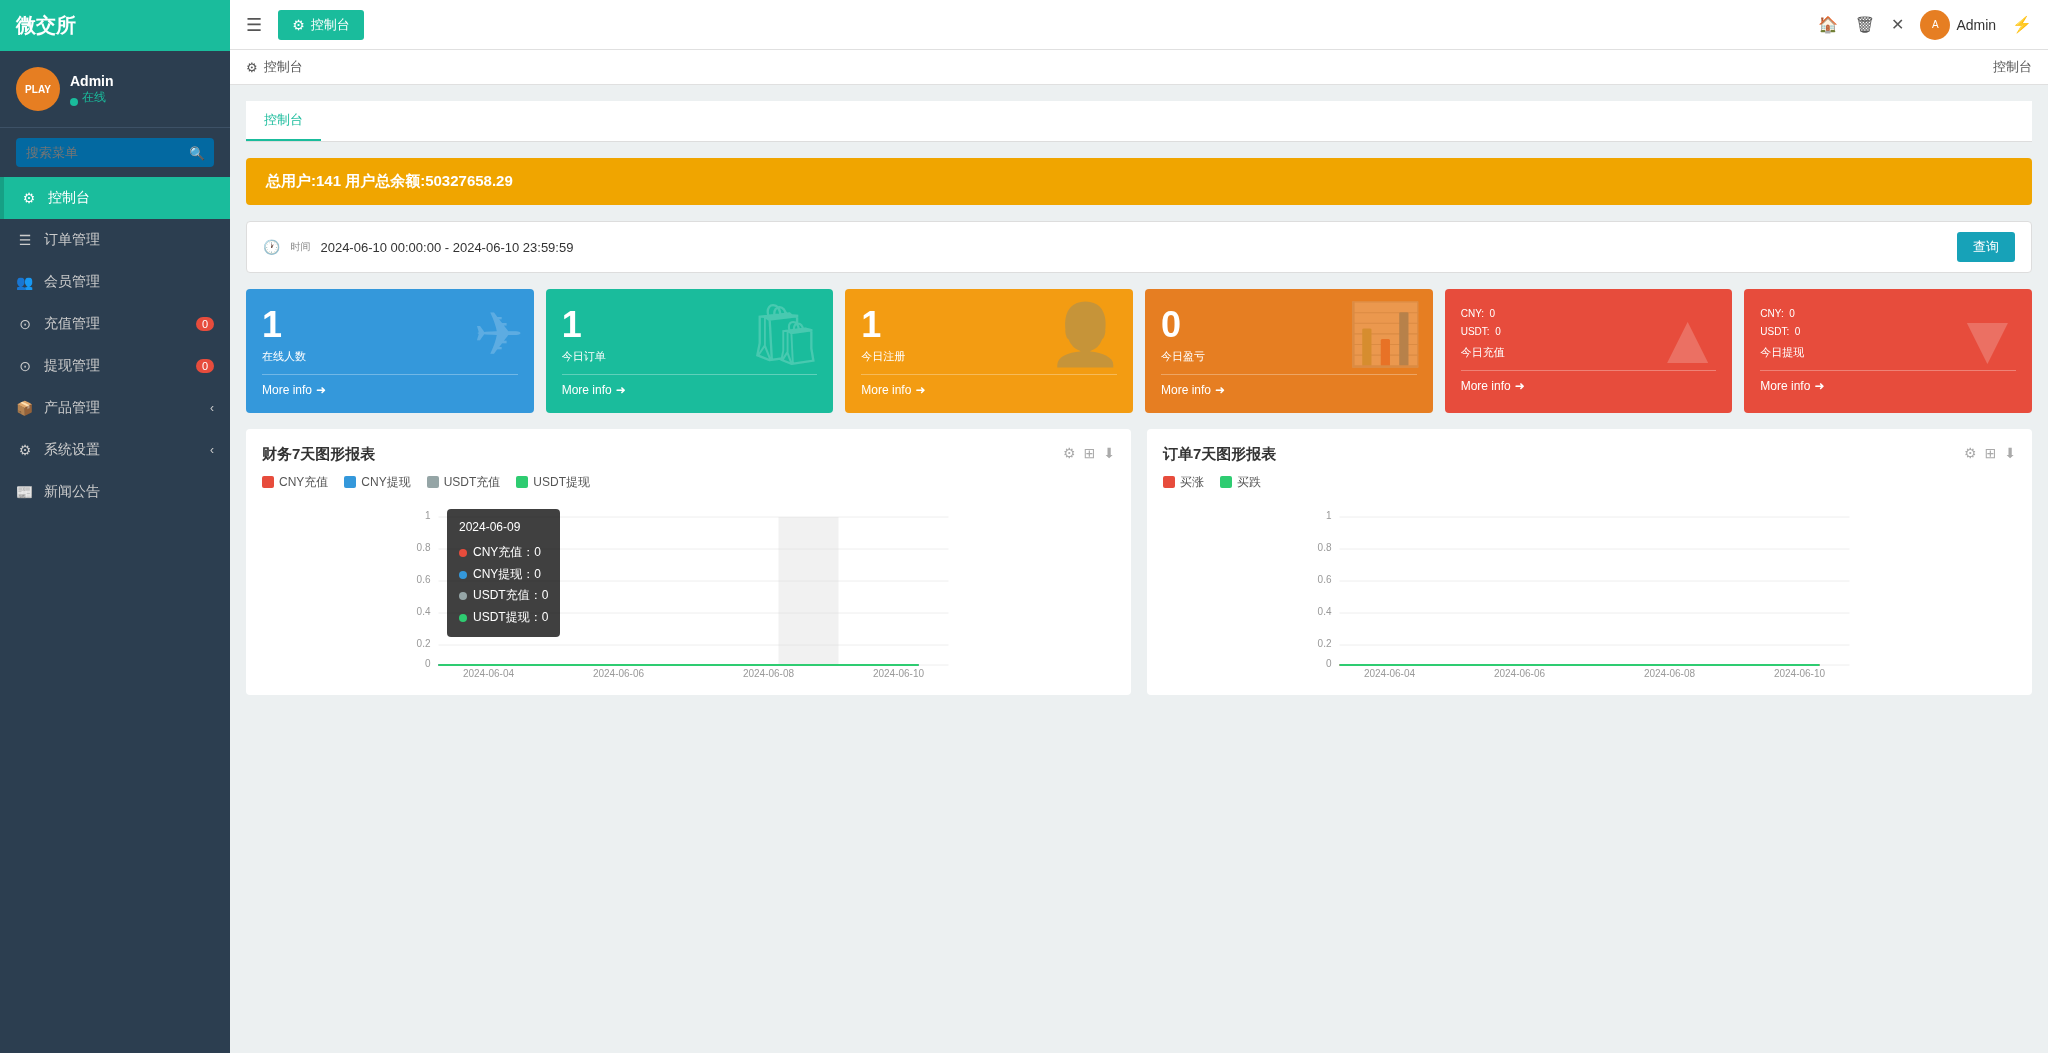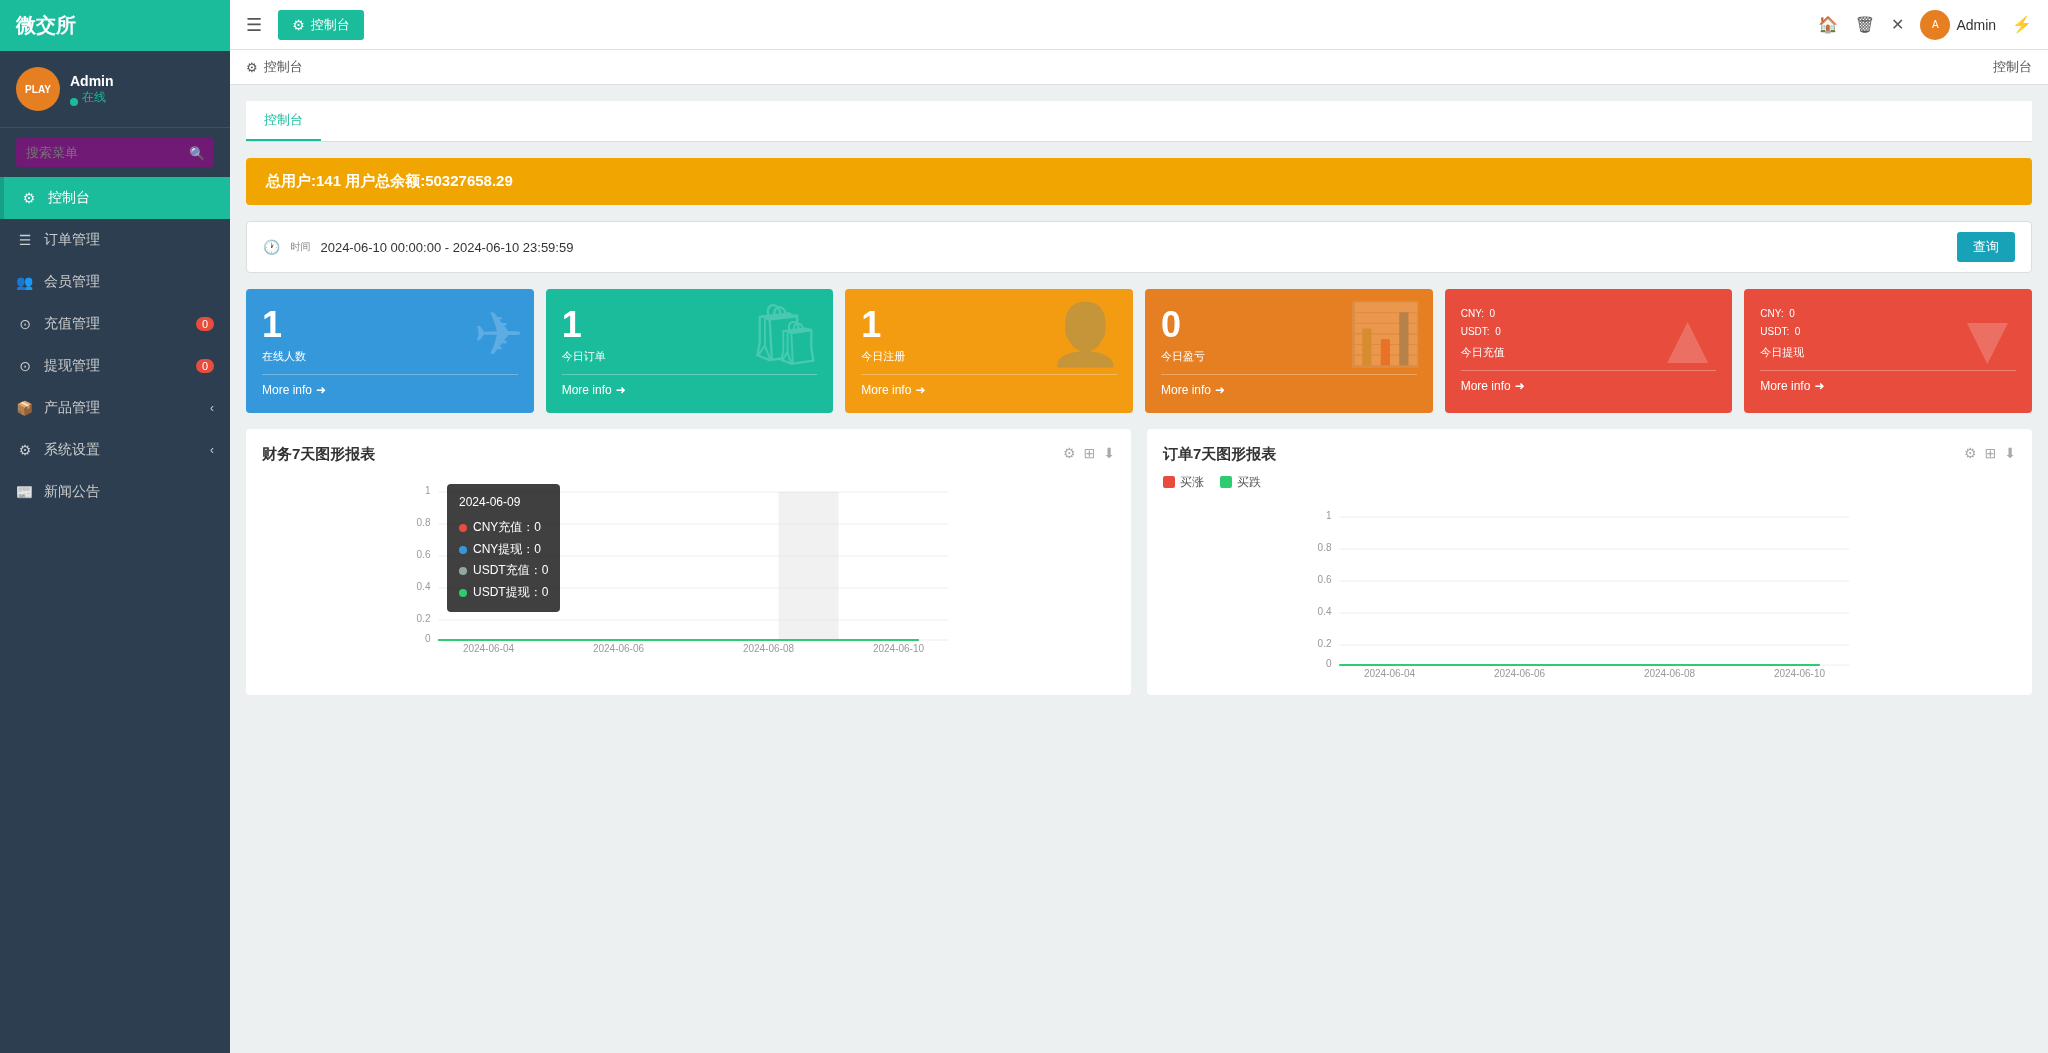--- a/index.html
+++ b/index.html
@@ -8,21 +8,21 @@
     
     .sidebar { width: 230px; background: #2c3e50; color: #fff; display: flex; flex-direction: column; flex-shrink: 0; }
     .sidebar-header { background: #1abc9c; padding: 12px 16px; display: flex; align-items: flex-end; gap: 10px; }
     .sidebar-logo-text { font-size: 20px; font-weight: bold; color: #fff; }
     .sidebar-user { padding: 16px; display: flex; align-items: center; gap: 10px; border-bottom: 1px solid #3d5166; }
     .sidebar-avatar { width: 44px; height: 44px; border-radius: 50%; background: #e67e22; display: flex; align-items: center; justify-content: center; font-size: 10px; font-weight: bold; color: #fff; flex-shrink: 0; }
     .sidebar-username { font-size: 14px; font-weight: bold; }
     .sidebar-status { font-size: 12px; color: #1abc9c; display: flex; align-items: flex-end; gap: 4px; }
     .status-dot { width: 8px; height: 8px; border-radius: 50%; background: #1abc9c; display: inline-block; }
     .sidebar-search { padding: 10px 16px; }
-    .sidebar-search input { width: 100%; background: #701a75; border: none; border-radius: 4px; padding: 7px 30px 7px 10px; color: #ccc; font-size: 13px; outline: none; }
+    .sidebar-search input { width: 100%; background: #0369a1; border: none; border-radius: 4px; padding: 7px 30px 7px 10px; color: #ccc; font-size: 13px; outline: none; }
     .sidebar-search-wrap { position: relative; }
     .sidebar-search-icon { position: absolute; right: 8px; top: 50%; transform: translateY(-50%); color: #aaa; font-size: 13px; }
     .sidebar-nav { flex: 1; overflow-y: auto; }
     .sidebar-nav-item { display: flex; align-items: center; padding: 12px 16px; cursor: pointer; color: #ccc; gap: 10px; position: relative; }
     .sidebar-nav-item.active { background: #1abc9c; color: #fff; border-left: 4px solid #16a085; }
     .sidebar-nav-item .badge { background: #e74c3c; color: #fff; font-size: 11px; border-radius: 10px; padding: 1px 6px; margin-left: auto; }
     .sidebar-nav-item .arrow { margin-left: auto; font-size: 12px; }
     .nav-icon { font-size: 14px; width: 18px; text-align: center; }
 
     
@@ -277,20 +277,38 @@
 
       <div class="charts-row">
 
         <div class="chart-card">
           <div class="chart-header">
             <span class="chart-title">财务7天图形报表</span>
             <div class="chart-icons">
               <span class="chart-icon-btn">⚙</span>
               <span class="chart-icon-btn">⊞</span>
               <span class="chart-icon-btn">⬇</span>
+            </div>
+          </div>
+          <div class="chart-legend">
+            <div class="legend-item">
+              <span class="legend-dot" style="background:#e74c3c;"></span>
+              <span>CNY充值</span>
+            </div>
+            <div class="legend-item">
+              <span class="legend-dot" style="background:#3498db;"></span>
+              <span>CNY提现</span>
+            </div>
+            <div class="legend-item">
+              <span class="legend-dot" style="background:#95a5a6;"></span>
+              <span>USDT充值</span>
+            </div>
+            <div class="legend-item">
+              <span class="legend-dot" style="background:#2ecc71;"></span>
+              <span>USDT提现</span>
             </div>
           </div>
           <div class="chart-area" style="position:relative;">
             <svg class="chart-svg" viewBox="0 0 560 180">
 
               <text x="22" y="20" font-size="10" fill="#999" text-anchor="end">1</text>
               <text x="22" y="52" font-size="10" fill="#999" text-anchor="end">0.8</text>
               <text x="22" y="84" font-size="10" fill="#999" text-anchor="end">0.6</text>
               <text x="22" y="116" font-size="10" fill="#999" text-anchor="end">0.4</text>
               <text x="22" y="148" font-size="10" fill="#999" text-anchor="end">0.2</text>

